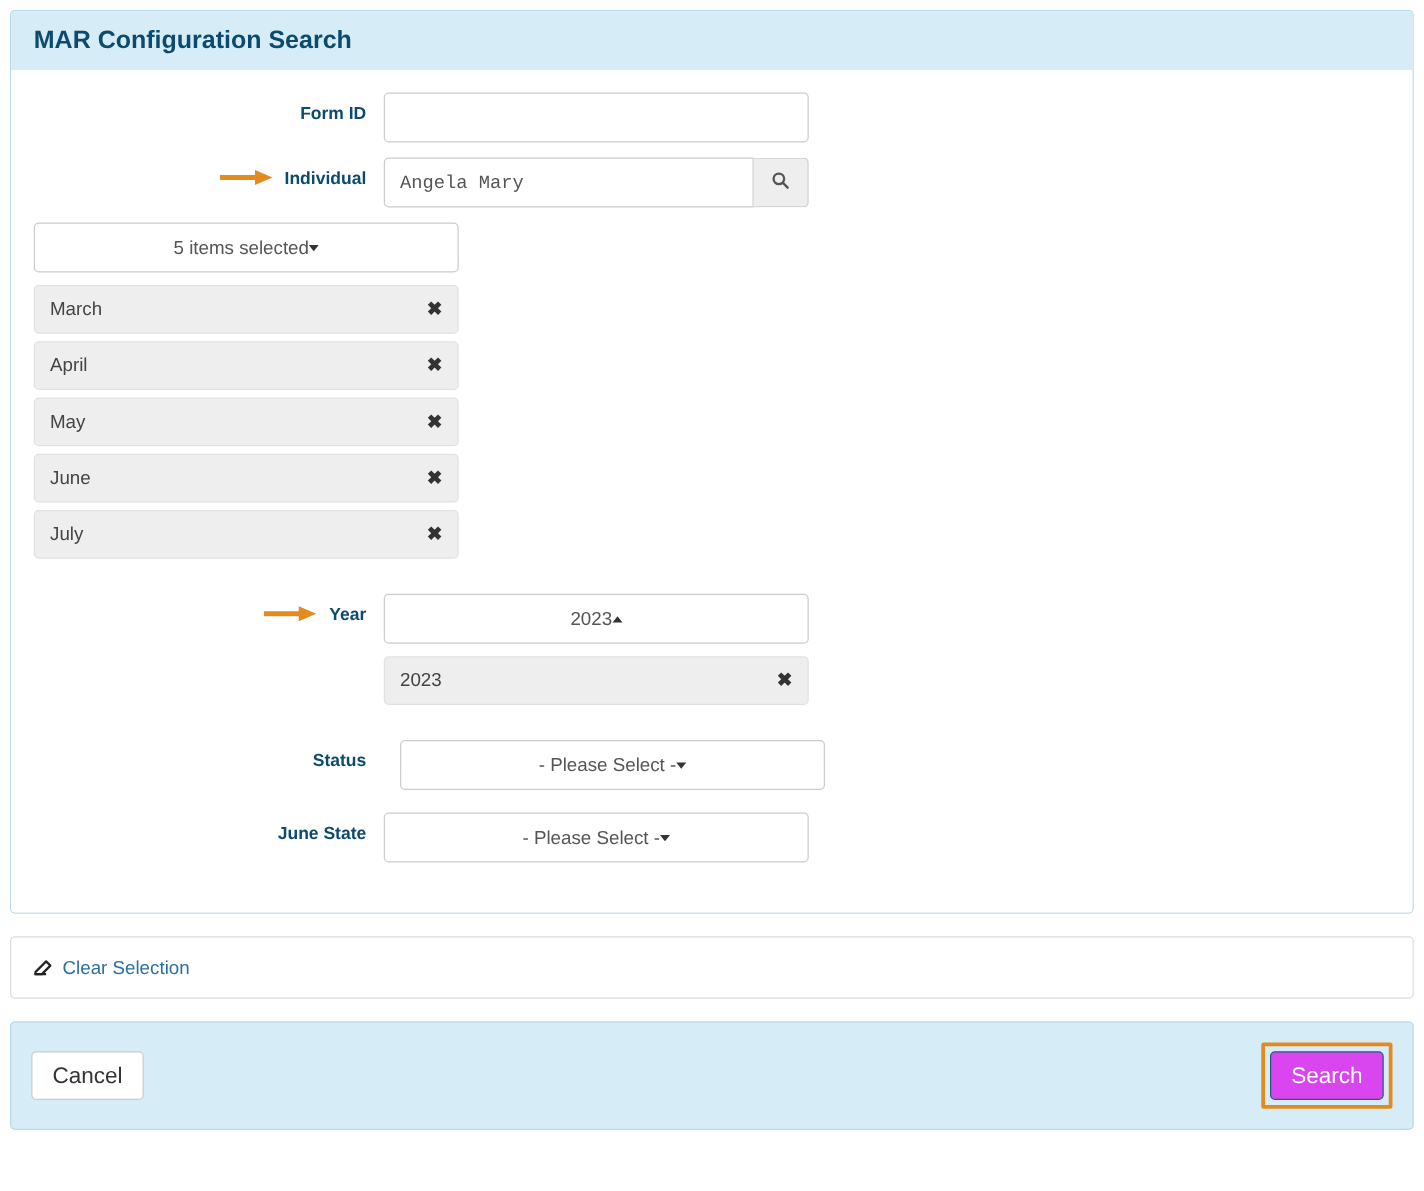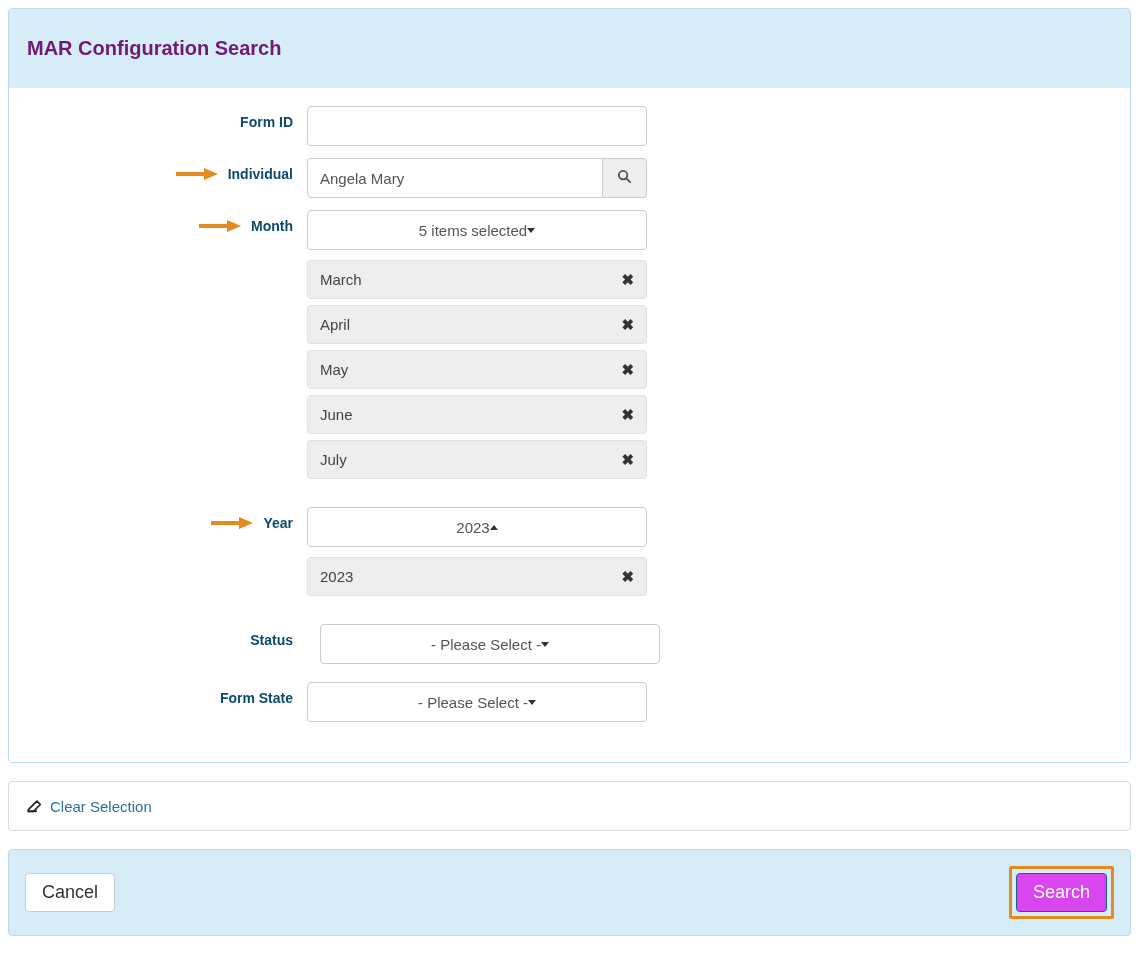--- a/index.html
+++ b/index.html
@@ -12,24 +12,24 @@
     background: #fff;
   }
   .panel {
     border: 1px solid #b8daec;
     border-radius: 4px;
     overflow: hidden;
     margin-bottom: 18px;
   }
   .panel-header {
     background: #d6ecf6;
-    padding: 28px 18px;
+    padding: 12px 18px;
     font-size: 20px;
     font-weight: 700;
-    color: #701a75;
+    color: #0c4a6e;
   }
   .panel-body {
     background: #fff;
     padding: 18px 18px 28px 18px;
   }
   .form-row {
     display: flex;
     align-items: flex-start;
     margin-bottom: 12px;
   }
@@ -57,20 +57,21 @@
     width: 340px;
   }
   .text-input {
     width: 100%;
     height: 40px;
     border: 1px solid #ccc;
     border-radius: 4px;
     padding: 0 12px;
     font-size: 15px;
     color: #555;
+    font-family: Liberation Mono, monospace;
   }
   .input-group {
     display: flex;
   }
   .input-group .text-input {
     border-top-right-radius: 0;
     border-bottom-right-radius: 0;
     flex: 1;
   }
   .input-addon {
@@ -217,29 +218,20 @@
                 <circle cx="6.5" cy="6.5" r="4.5" stroke="#555" stroke-width="2"></circle>
                 <line x1="10.2" y1="10.2" x2="14" y2="14" stroke="#555" stroke-width="2" stroke-linecap="round"></line>
               </svg>
             </span>
           </div>
         </div>
       </div>
     </div>
 
     <div class="form-row">
-      <div class="form-label-col">
-        <span class="arrow">
-          <svg width="42" height="14" viewBox="0 0 42 14">
-            <line x1="0" y1="7" x2="30" y2="7" stroke="#e38b1f" stroke-width="4"></line>
-            <polygon points="28,1 42,7 28,13" fill="#e38b1f"></polygon>
-          </svg>
-        </span>
-        <span class="form-label">Month</span>
-      </div>
       <div class="form-control-col">
         <div class="dropdown">
           <span>5 items selected</span>
           <span class="caret-down"></span>
         </div>
         <div class="chips">
           <div class="chip">
             <span>March</span>
             <span class="chip-remove">✖</span>
           </div>
@@ -294,21 +286,21 @@
       <div class="form-control-col">
         <div class="dropdown">
           <span>- Please Select -</span>
           <span class="caret-down"></span>
         </div>
       </div>
     </div>
 
     <div class="form-row" style="margin-top:18px;">
       <div class="form-label-col">
-        <span class="form-label">Form State</span>
+        <span class="form-label">June State</span>
       </div>
       <div class="form-control-col">
         <div class="dropdown">
           <span>- Please Select -</span>
           <span class="caret-down"></span>
         </div>
       </div>
     </div>
 
   </div>

